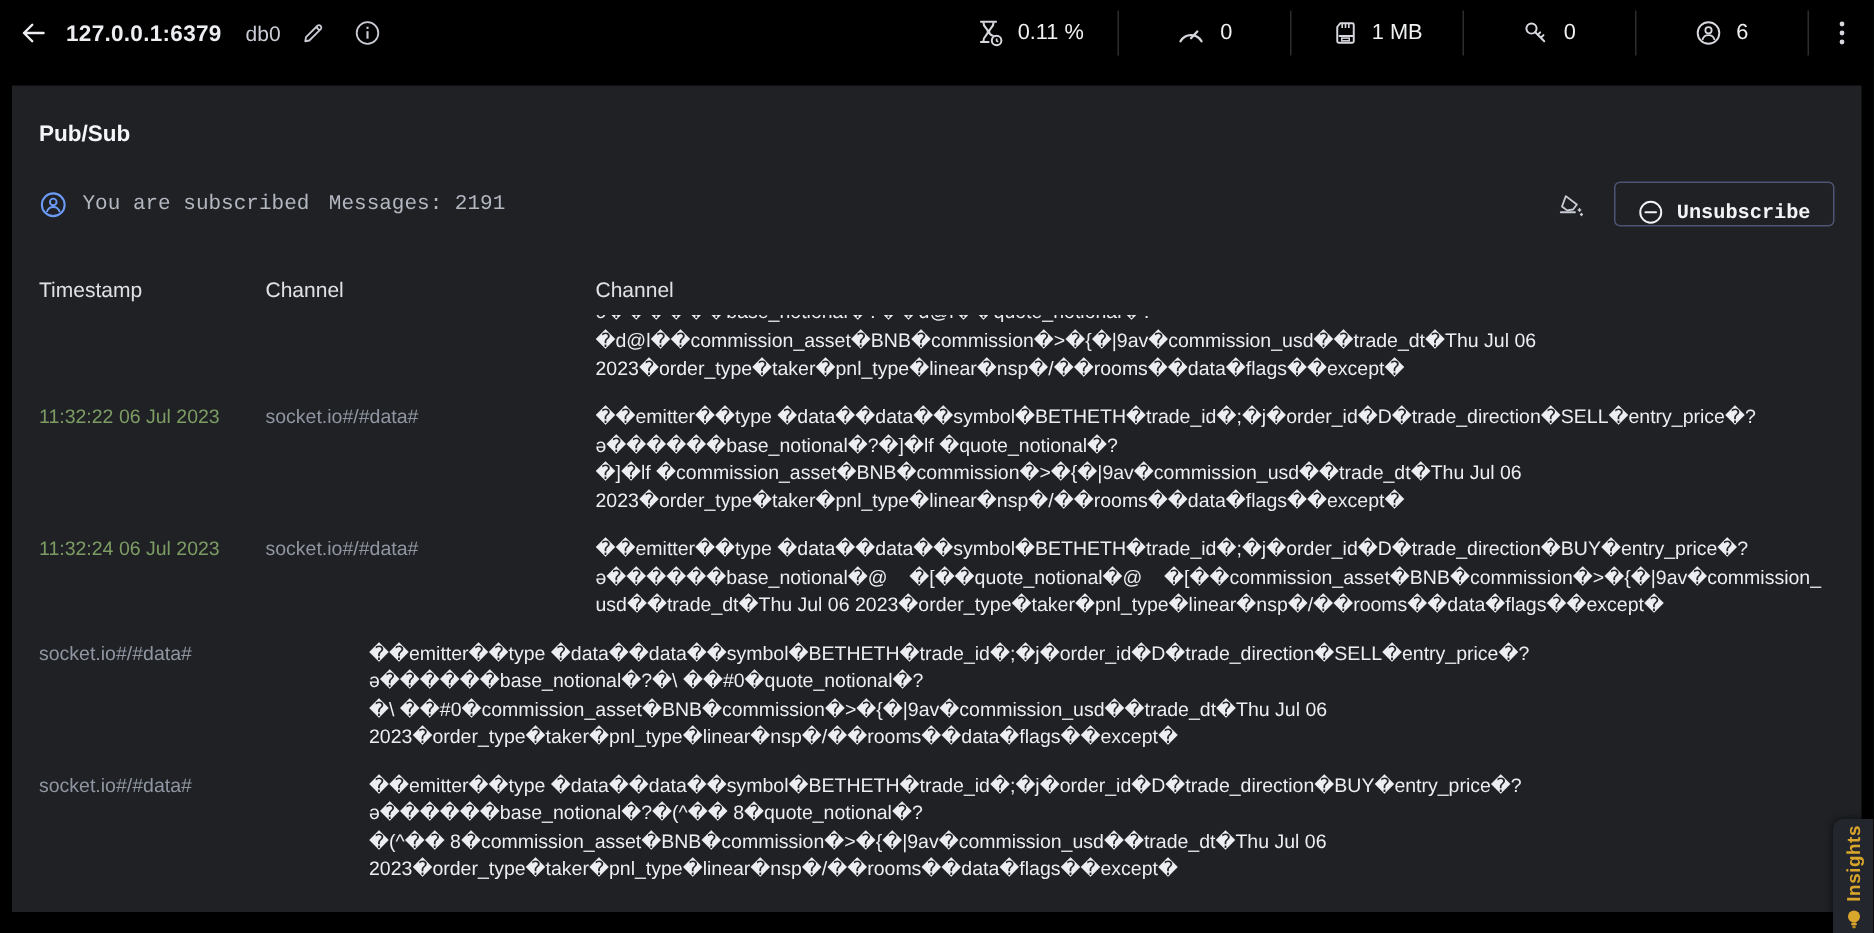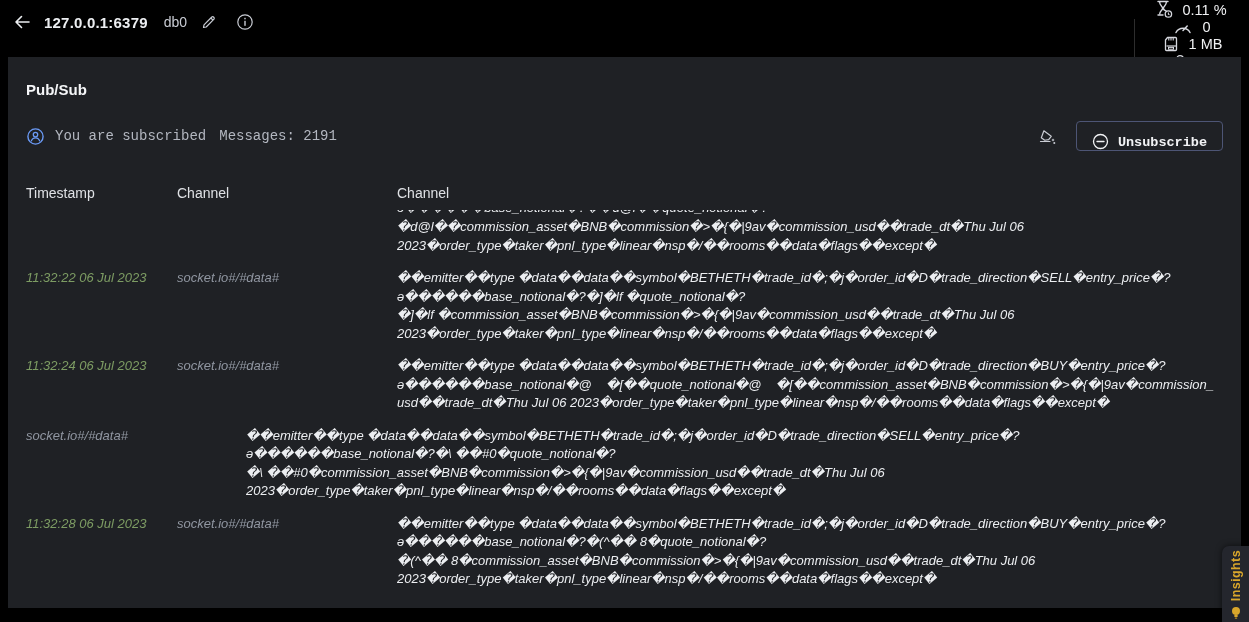--- a/index.html
+++ b/index.html
@@ -8,21 +8,21 @@
   .screen { position:relative; width:1249px; height:622px; background:#000; }
 
   
   .topbar { position:absolute; top:0; left:0; right:0; height:44px; background:#000;
     display:flex; align-items:center; color:#eceef1; }
   .back-btn { width:44px; height:44px; display:flex; align-items:center; justify-content:center; cursor:pointer; }
   .db-title { font-weight:bold; font-size:15px; letter-spacing:.2px; margin-right:16px; }
   .db-alias { font-size:14px; color:#c9ccd4; margin-right:8px; }
   .icon-btn { display:flex; align-items:center; justify-content:center; width:28px; height:28px; cursor:pointer; }
   .tb-spacer { flex:1; }
-  .stats { display:flex; align-items:center; height:44px;flex-direction:column; }
+  .stats { display:flex; align-items:center; height:44px; }
   .stat-cell { display:flex; align-items:center; gap:9px; justify-content:center; width:115px; height:30px;
     border-left:1px solid #2d2d2d; font-size:14.5px; color:#f0f1f3; cursor:default; }
   .stat-cell:first-child { border-left:none; }
   .kebab-cell { width:44px; height:30px; border-left:1px solid #2d2d2d; display:flex; align-items:center; justify-content:center; cursor:pointer; }
 
   
   .panel { position:absolute; left:8px; right:8px; top:57px; bottom:14px; background:#1f2125;
     padding:20px 0 0 0; overflow:hidden; }
   .page-title { font-size:15px; font-weight:bold; color:#f5f6f8; padding:4px 18px 0 18px; }
 
@@ -34,21 +34,21 @@
   .unsub-btn { display:flex; align-items:flex-end; gap:9px; height:30px; padding:0 15px;
     border:1px solid #4d5575; border-radius:4px; background:transparent; color:#f2f3f5;
     font-size:13.5px; font-weight:bold; cursor:pointer; font-family:inherit; }
 
   
   .table { margin-top:26px; padding:0 0 0 0; }
   .thead { display:flex; padding:0 18px; color:#dfe1e5; font-size:14px; height:30px; align-items:center; }
   .col-ts { width:151px; flex:0 0 151px; }
   .col-ch { width:220px; flex:0 0 220px; }
   .col-msg { flex:1; min-width:0; }
-  .tbody { padding:0 18px; margin-top:2px; height:382px; overflow:hidden;font-style:italic; }
+  .tbody { padding:0 18px; margin-top:2px; height:382px; overflow:hidden; }
   .row { display:flex; margin-bottom:14px; }
   .ts-cell { width:151px; flex:0 0 151px; color:#7d9c63; font-size:13px; line-height:18.5px; }
   .ch-cell { width:220px; flex:0 0 220px; color:#9096a1; font-size:13px; line-height:18.5px; }
   .msg-cell { flex:1; min-width:0; color:#eceef1; font-size:13px; line-height:18.5px; }
   .msg-line { white-space:pre; overflow:hidden; }
   .clip { height:8px; overflow:hidden; }
   .clip .msg-line { margin-top:-11px; }
 
   
   .insights-tab { position:absolute; right:0; bottom:-8px; width:27px; height:84px;
@@ -237,21 +237,20 @@
           <div class="ch-cell">socket.io#/#data#</div>
           <div class="msg-cell">
             <div class="msg-line">��emitter��type �data��data��symbol�BETHETH�trade_id�;�j�order_id�D�trade_direction�SELL�entry_price�?</div>
             <div class="msg-line">ə������base_notional�?�\ ��#0�quote_notional�?</div>
             <div class="msg-line">�\ ��#0�commission_asset�BNB�commission�&gt;�{�|9av�commission_usd��trade_dt�Thu Jul 06</div>
             <div class="msg-line">2023�order_type�taker�pnl_type�linear�nsp�/��rooms��data�flags��except�</div>
           </div>
         </div>
 
         <div class="row">
-          <div class="ts-cell">11:32:28 06 Jul 2023</div>
           <div class="ch-cell">socket.io#/#data#</div>
           <div class="msg-cell">
             <div class="msg-line">��emitter��type �data��data��symbol�BETHETH�trade_id�;�j�order_id�D�trade_direction�BUY�entry_price�?</div>
             <div class="msg-line">ə������base_notional�?�(^�� 8�quote_notional�?</div>
             <div class="msg-line">�(^�� 8�commission_asset�BNB�commission�&gt;�{�|9av�commission_usd��trade_dt�Thu Jul 06</div>
             <div class="msg-line">2023�order_type�taker�pnl_type�linear�nsp�/��rooms��data�flags��except�</div>
           </div>
         </div>
 
       </div>

